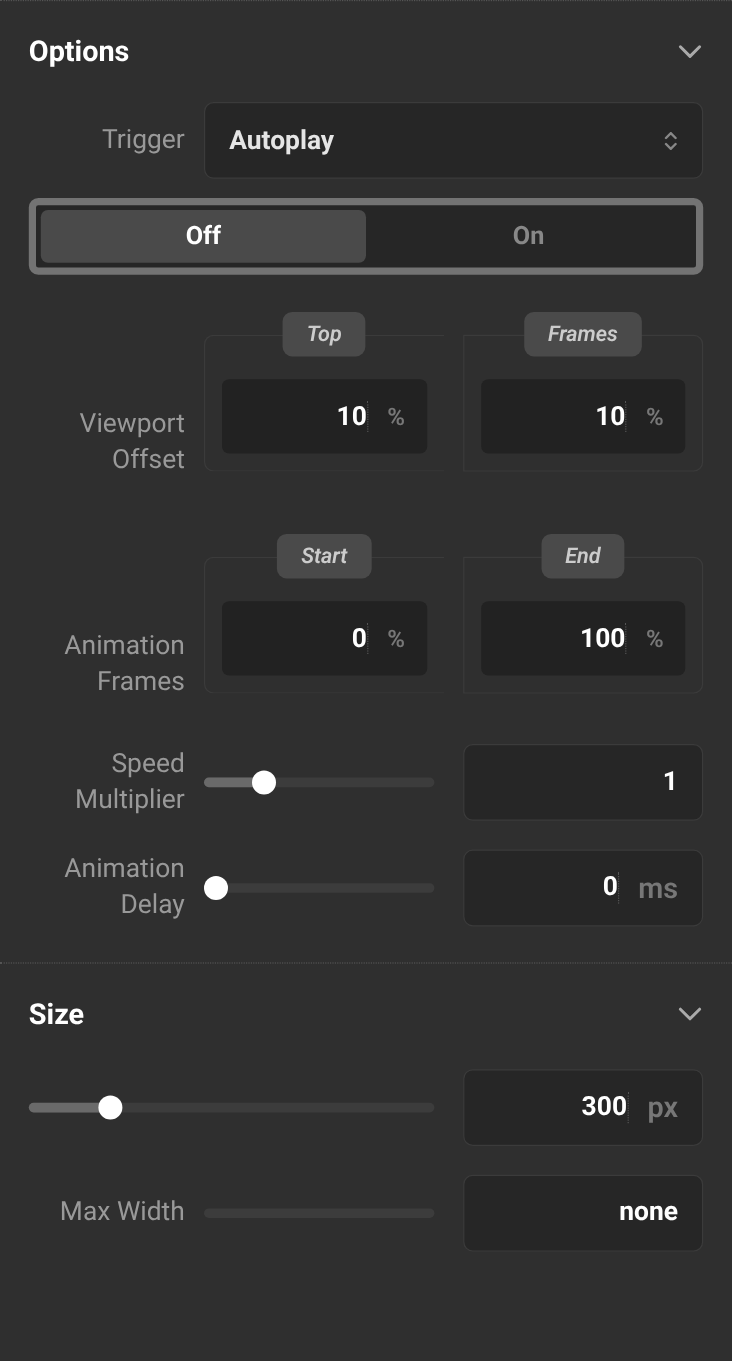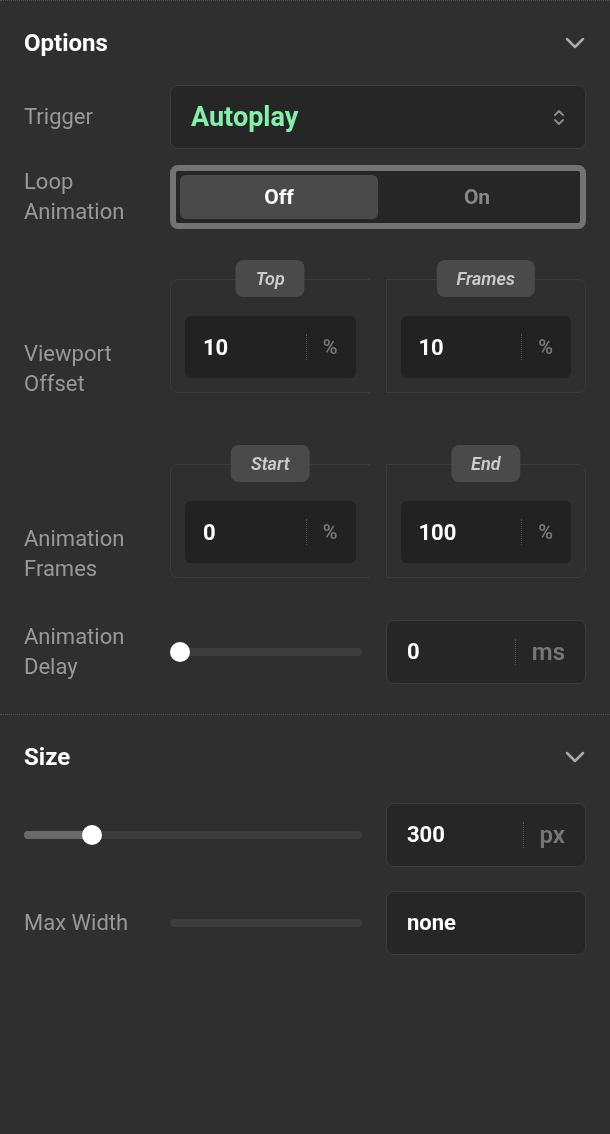--- a/index.html
+++ b/index.html
@@ -5,20 +5,21 @@
   * { box-sizing: border-box; margin: 0; padding: 0; font-family: -apple-system, BlinkMacSystemFont, "Segoe UI", Roboto, sans-serif; }
   body {
     width: 610px;
     height: 1134px;
     background: #2f2f2f;
     color: #ddd;
     overflow: hidden;
   }
   .panel {
     width: 100%;
+    text-align: right;
   }
   .section {
     border-top: 1px dotted #555;
     padding: 0 24px;
   }
   .section-header {
     display: flex;
     align-items: center;
     justify-content: space-between;
     padding: 28px 0 20px 0;
@@ -63,23 +64,23 @@
     background: #262626;
     border: 1px solid #3b3b3b;
     border-radius: 8px;
     display: flex;
     align-items: center;
     justify-content: space-between;
     padding: 0 20px;
     cursor: pointer;
   }
   .select-value {
-    font-size: 27px;
-    font-weight: 700;
-    color: #86efac;
+    font-size: 22px;
+    font-weight: 700;
+    color: #e5e5e5;
   }
   .updown {
     display: flex;
     flex-direction: column;
     gap: 1px;
   }
   .updown svg { stroke: #888; }
   
   .seg {
     flex: 1;
@@ -247,21 +248,20 @@
                 </svg>
               <svg width="12" height="7" viewBox="0 0 12 7" fill="none" stroke-width="2" stroke-linecap="round">
                   <polyline points="2,2 6,6 10,2"></polyline>
                 </svg>
             </span>
           </div>
         </div>
       </div>
 
       <div class="row">
-        <div class="row-label">Loop Animation</div>
         <div class="row-ctrl">
           <div class="seg">
             <div class="seg-btn active">Off</div>
             <div class="seg-btn">On</div>
           </div>
         </div>
       </div>
 
       <div class="gap-row"></div>
 
@@ -308,20 +308,32 @@
               <div class="value-unit">
                 <span class="val">100</span>
                 <span class="div"></span>
                 <span class="unit">%</span>
               </div>
             </div>
           </div>
         </div>
       </div>
 
+      <div class="row slider-row">
+        <div class="row-label">Speed Multiplier</div>
+        <div class="row-ctrl">
+          <div class="slider">
+            <div class="slider-fill" style="width:26%"></div>
+            <div class="slider-thumb" style="left:26%"></div>
+          </div>
+          <div class="num-box">
+            <span class="val">1</span>
+          </div>
+        </div>
+      </div>
 
       <div class="row slider-row">
         <div class="row-label">Animation Delay</div>
         <div class="row-ctrl">
           <div class="slider">
             <div class="slider-fill" style="width:0%"></div>
             <div class="slider-thumb" style="left:5%"></div>
           </div>
           <div class="num-box">
             <span class="val">0</span>

